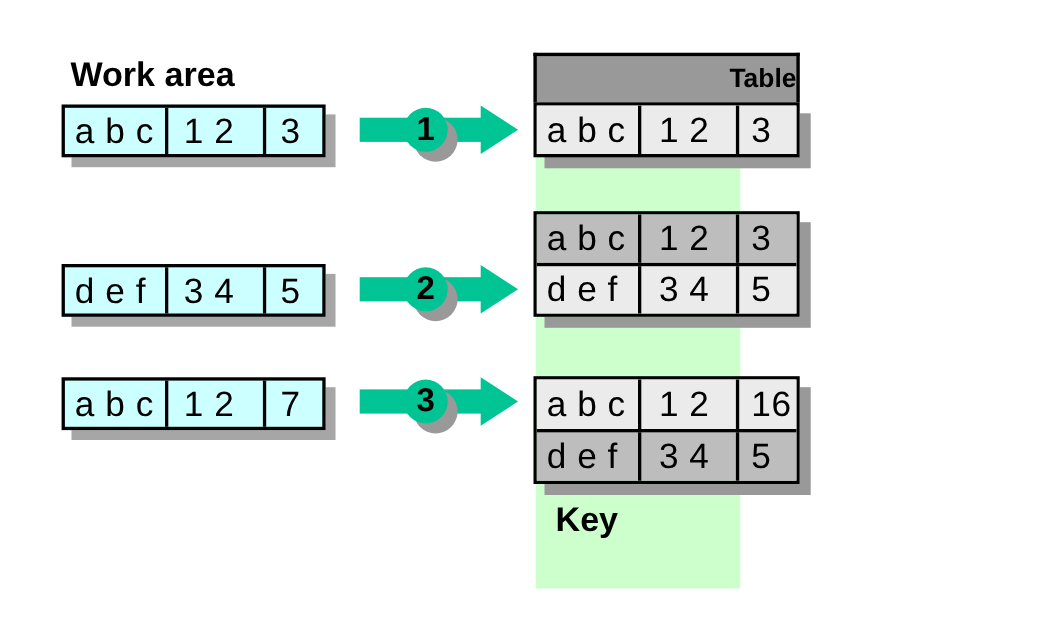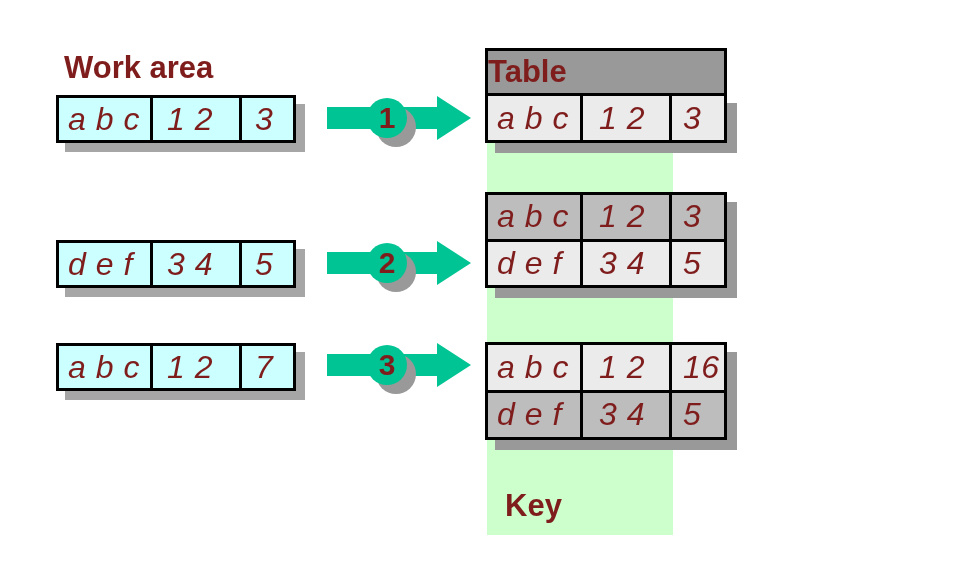--- a/index.html
+++ b/index.html
@@ -1,48 +1,48 @@
 <!DOCTYPE html>
 <html><head>
 <meta charset="utf-8">
 <style>
   html,body{margin:0;padding:0;background:#fff;}
   .canvas{
     position:relative;width:960px;height:576px;background:#ffffff;
-    font-family:"Liberation Sans",sans-serif;color:#7f1d1d;overflow:hidden;
+    font-family:"Liberation Sans",sans-serif;color:#000000;overflow:hidden;
   }
   
   .key-band{position:absolute;left:487px;top:143px;width:186px;height:392px;background:#CCFFCC;}
   
   .work-title{position:absolute;left:64px;top:50px;font-size:31px;font-weight:bold;white-space:nowrap;}
-  .key-label{position:absolute;left:505px;top:488px;font-size:31px;font-weight:bold;}
+  .key-label{position:absolute;left:505px;top:455px;font-size:31px;font-weight:bold;}
   
   .wrow{
     position:absolute;left:56px;width:240px;height:48px;box-sizing:border-box;
     background:#CCFFFF;border:3px solid #000;box-shadow:9px 9px 0 #A6A6A6;display:flex;
   }
   .wrow.r1{top:95px}.wrow.r2{top:240px}.wrow.r3{top:343px}
-  .cell{display:flex;align-items:center;box-sizing:border-box;font-size:32px;letter-spacing:0.5px;white-space:pre;font-style:italic;}
+  .cell{display:flex;align-items:center;box-sizing:border-box;font-size:32px;letter-spacing:0.5px;white-space:pre;}
   .wrow .c1{width:94px;border-right:3px solid #000;padding-left:9px;}
   .wrow .c2{width:89px;border-right:3px solid #000;padding-left:14px;}
   .wrow .c3{flex:1;padding-left:13px;}
   
   .arrow{position:absolute;left:327px;width:150px;height:56px;}
   .arrow.a1{top:96px}.arrow.a2{top:241px}.arrow.a3{top:343px}
   .shaft{position:absolute;left:0;top:11px;width:112px;height:22px;background:#00C493;}
   .head{position:absolute;left:110px;top:0;width:0;height:0;
         border-top:22px solid transparent;border-bottom:22px solid transparent;border-left:34px solid #00C493;}
   .circle-shadow{position:absolute;left:49px;top:11px;width:40px;height:40px;border-radius:50%;background:#999999;}
   .num-circle{position:absolute;left:40px;top:2px;width:40px;height:40px;border-radius:50%;background:#00C493;
         display:flex;align-items:center;justify-content:center;font-size:30px;font-weight:bold;}
   
   .table-header{
     position:absolute;left:485px;top:48px;width:242px;height:45px;box-sizing:border-box;
     background:#999999;border:3px solid #000;border-bottom:none;
-    display:flex;align-items:center;justify-content:flex-start;font-size:31px;font-weight:bold;
+    display:flex;align-items:center;justify-content:flex-end;font-size:24px;font-weight:bold;
   }
   .tgroup{
     position:absolute;left:485px;width:242px;box-sizing:border-box;
     border:3px solid #000;box-shadow:10px 10px 0 #999999;display:flex;flex-direction:column;
   }
   .tgroup.g1{top:93px;height:50px;}
   .tgroup.g2{top:192px;height:96px;}
   .tgroup.g3{top:342px;height:98px;}
   .trow{flex:1;display:flex;min-height:0;}
   .trow + .trow{border-top:3px solid #000;}

